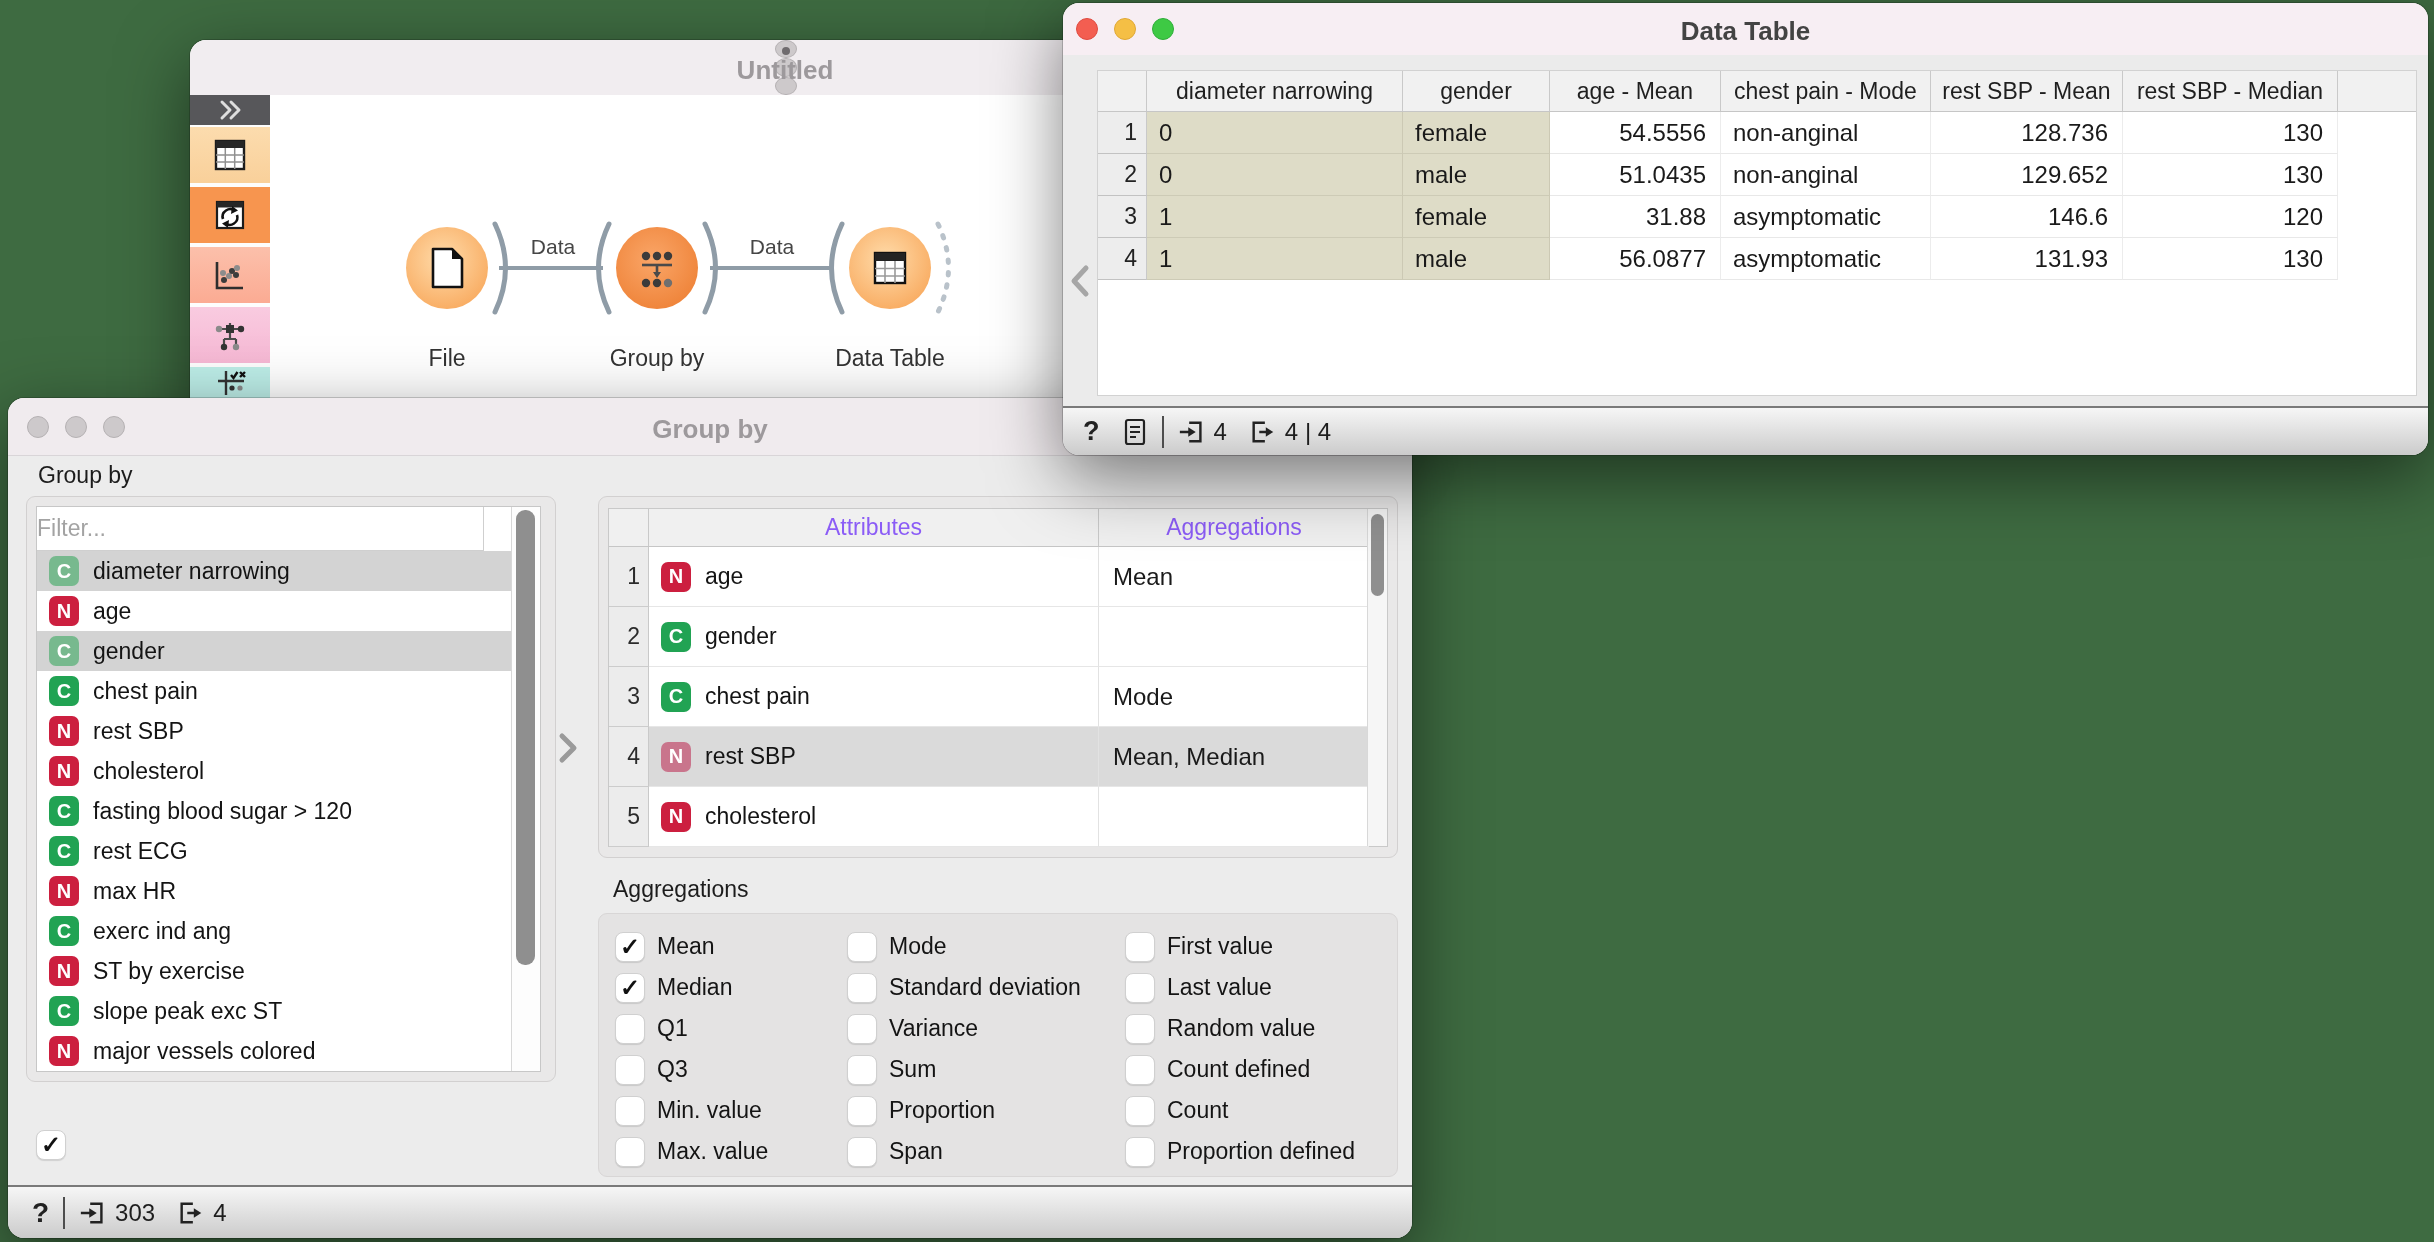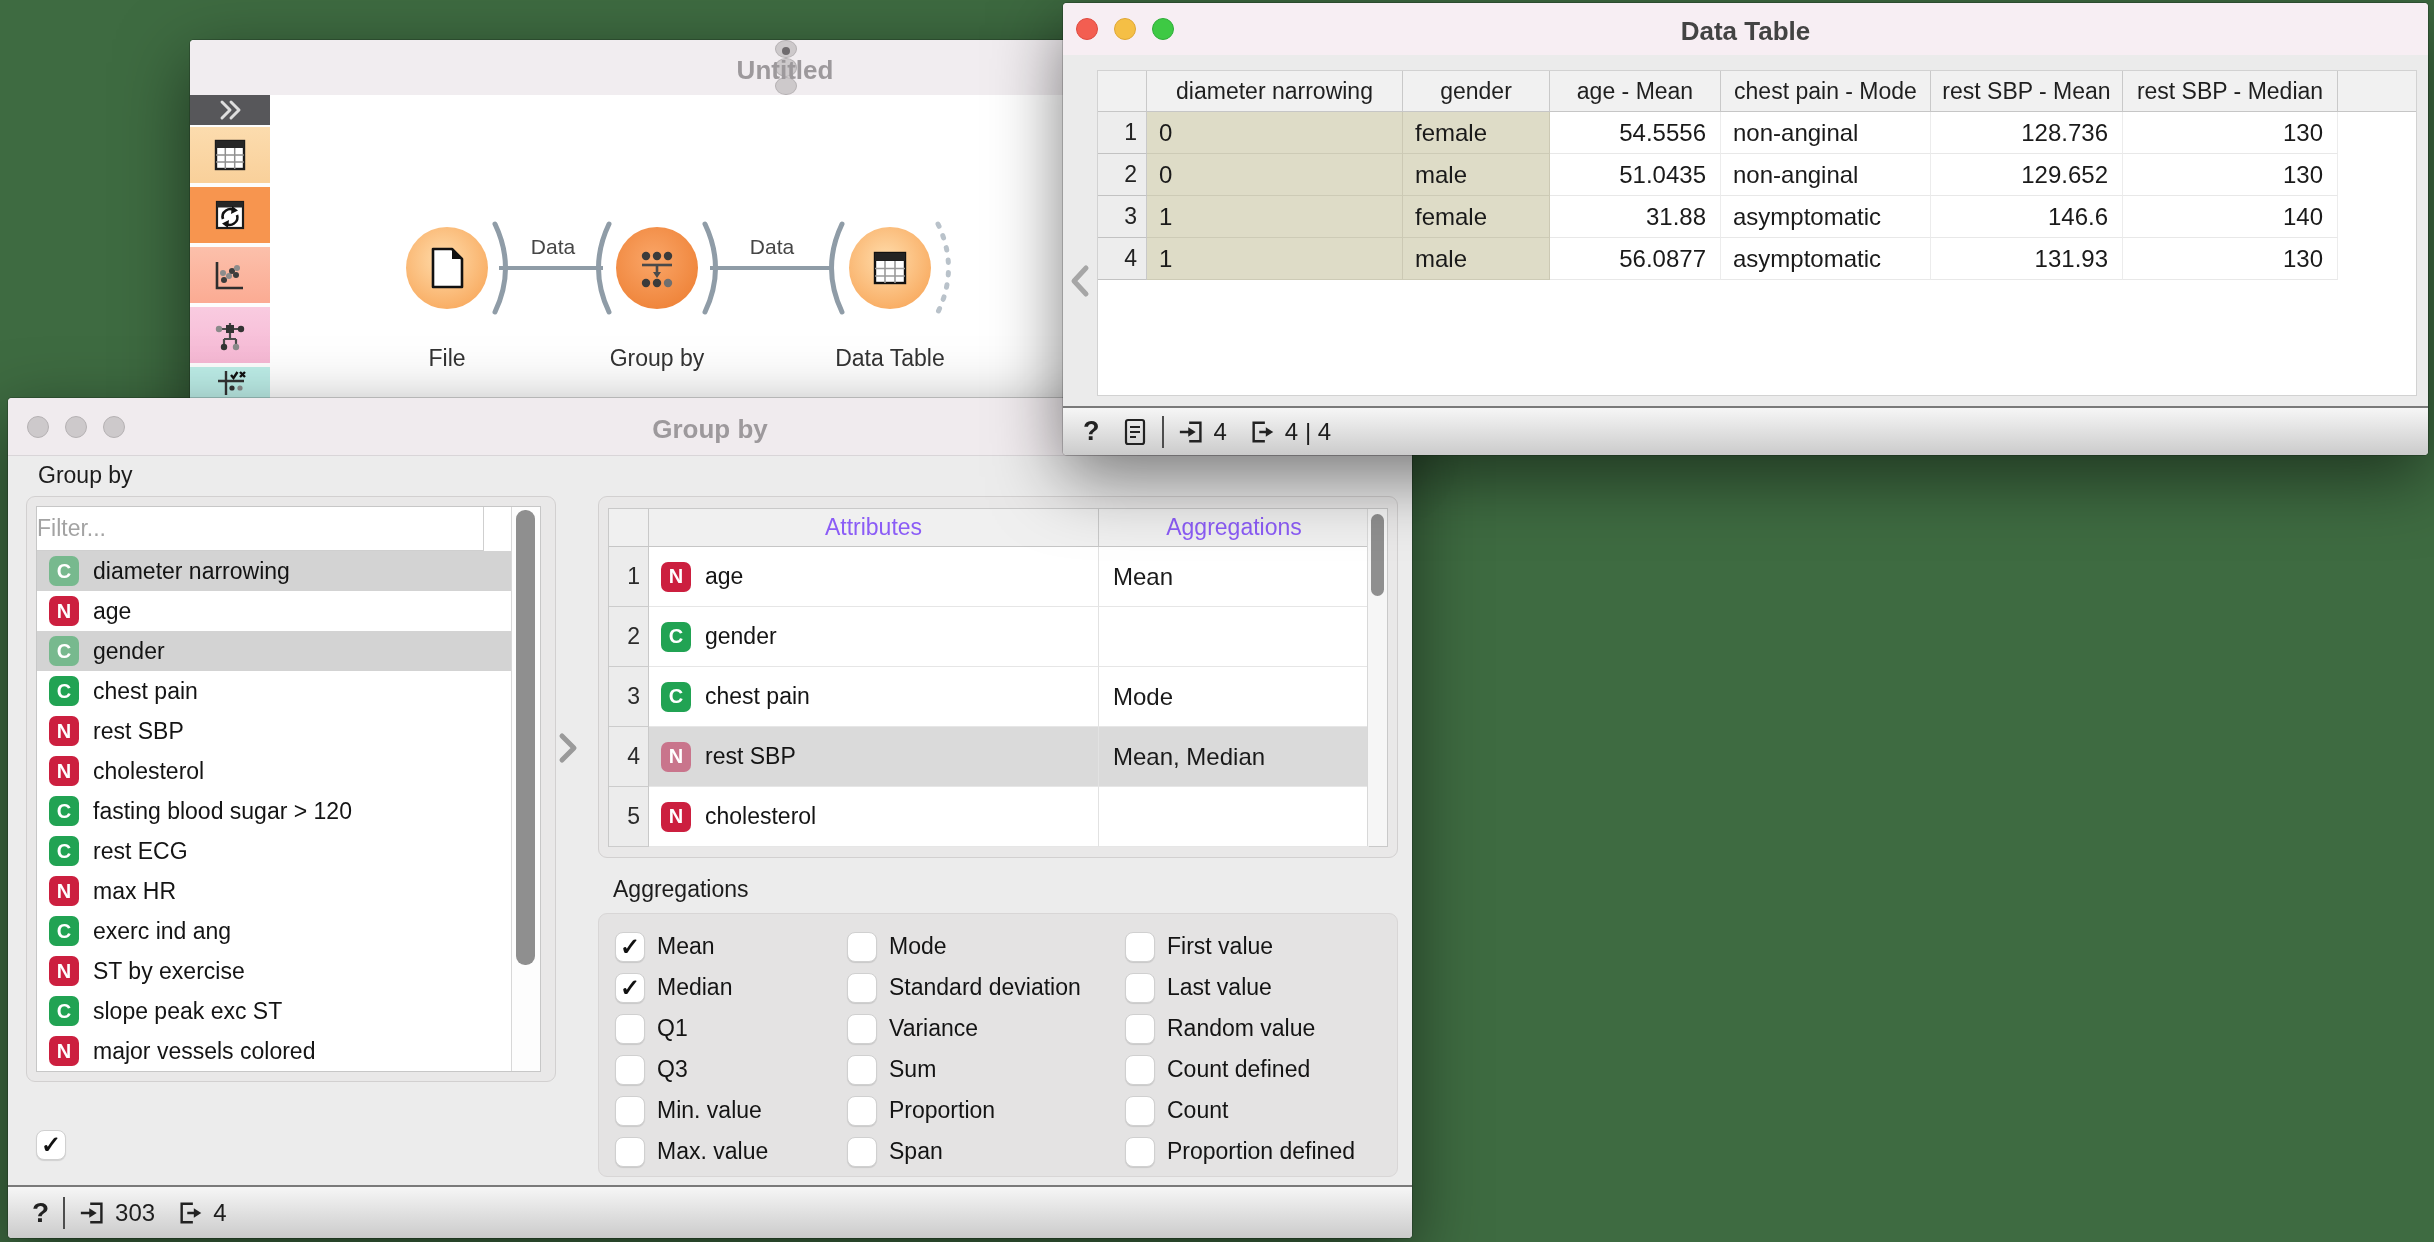--- a/index.html
+++ b/index.html
@@ -1,18 +1,18 @@
 <!DOCTYPE html>
 <html><head>
 <meta charset="utf-8">
 <style>
   html,body{margin:0;padding:0;}
   body{font-family:"Liberation Sans",sans-serif;}
   .desktop{position:relative;width:2434px;height:1242px;background:#3e6b41;overflow:hidden;}
-  .window{position:absolute;border-radius:4px;box-shadow:0 22px 70px rgba(0,0,0,.5),0 0 0 1px rgba(0,0,0,.18);overflow:hidden;background:#ececec;text-decoration:underline;}
+  .window{position:absolute;border-radius:16px;box-shadow:0 22px 70px rgba(0,0,0,.5),0 0 0 1px rgba(0,0,0,.18);overflow:hidden;background:#ececec;text-decoration:underline;}
   .titlebar{position:absolute;left:0;top:0;right:0;display:flex;align-items:center;}
   .tl{width:22px;height:22px;border-radius:50%;margin-right:16px;box-sizing:border-box;position:relative;}
   .tl.gray{background:#cdc9cb;border:1px solid #b5b1b3;}
   .tl.red{background:#f35e51;border:1px solid #df4a40;}
   .tl.yellow{background:#f5bf45;border:1px solid #dfa735;}
   .tl.green{background:#3ec944;border:1px solid #2fae39;}
   .tl .dot{position:absolute;left:6px;top:6px;width:8px;height:8px;border-radius:50%;background:#6f6b6e;}
   .wtitle{position:absolute;left:0;right:0;text-align:center;font-weight:bold;font-size:26px;}
   .inactive-title{color:#9d999c;}
   .active-title{color:#434343;}
@@ -491,21 +491,21 @@
           <div class="dc numr w6">130</div>
           <div class="dc wf" style="border-bottom:none;"></div>
         </div>
         <div class="dtr">
           <div class="rn">3</div>
           <div class="dc khaki txt w1">1</div>
           <div class="dc khaki txt w2">female</div>
           <div class="dc numr w3">31.88</div>
           <div class="dc txt w4">asymptomatic</div>
           <div class="dc numr w5">146.6</div>
-          <div class="dc numr w6">140</div>
+          <div class="dc numr w6">120</div>
           <div class="dc wf" style="border-bottom:none;"></div>
         </div>
         <div class="dtr">
           <div class="rn">4</div>
           <div class="dc khaki txt w1">1</div>
           <div class="dc khaki txt w2">male</div>
           <div class="dc numr w3">56.0877</div>
           <div class="dc txt w4">asymptomatic</div>
           <div class="dc numr w5">131.93</div>
           <div class="dc numr w6">130</div>

